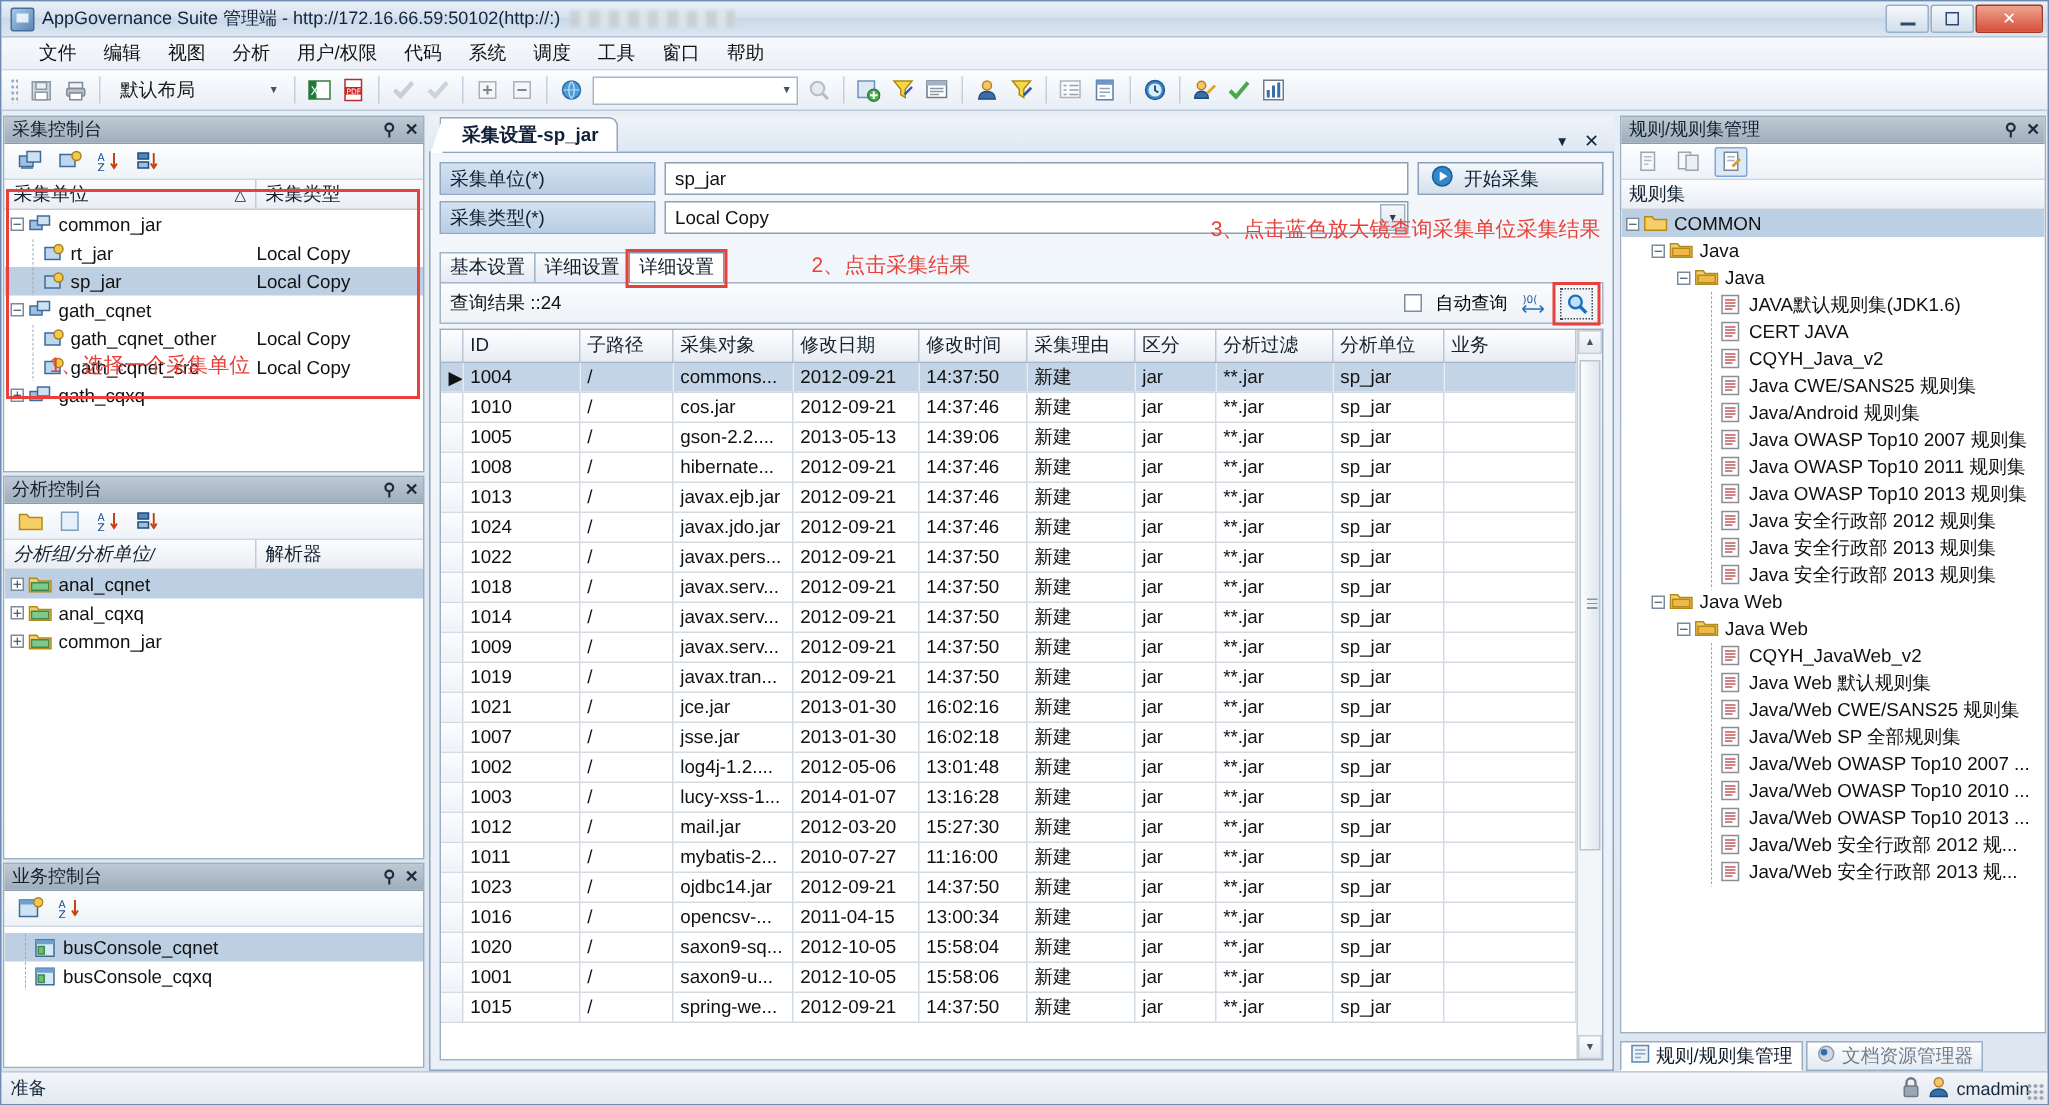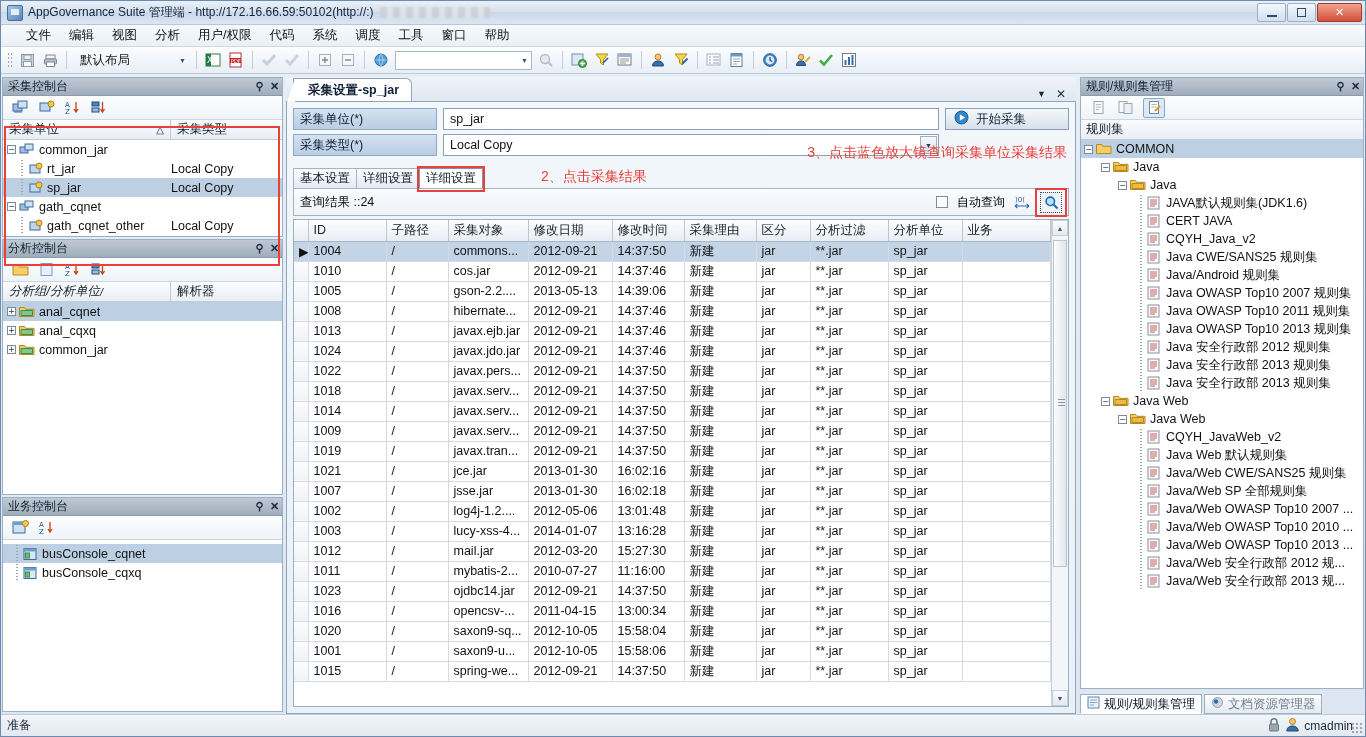--- a/index.html
+++ b/index.html
@@ -474,21 +474,21 @@
           <rect x="7" y="5" width="2" height="8" fill="#3a6ea8"></rect>
           <rect x="10.5" y="3" width="2" height="10" fill="#3a6ea8"></rect>
         </svg>
     </div>
   </div>
 
   <div class="body">
 
     <div class="col-left">
 
-      <div class="panel" style="height:160px; position:relative;">
+      <div class="panel" style="height:238px; position:relative;">
         <div class="panel-title">
           <span>采集控制台</span>
           <span class="spacer"></span>
           <span class="pin">⚲</span>
           <span class="xbtn">✕</span>
         </div>
         <div class="panel-tools">
           <div class="ti">
             <svg width="17" height="15" viewBox="0 0 17 15">
                 <rect x="1" y="4" width="9" height="7" fill="#9fc0e0" stroke="#3f6b99"></rect>
@@ -1021,21 +1021,21 @@
                     <td>新建</td>
                     <td>jar</td>
                     <td>**.jar</td>
                     <td>sp_jar</td>
                     <td></td>
                   </tr>
                   <tr>
                     <td class="marker"></td>
                     <td>1003</td>
                     <td>/</td>
-                    <td>lucy-xss-4...</td>
+                    <td>lucy-xss-1...</td>
                     <td>2014-01-07</td>
                     <td>13:16:28</td>
                     <td>新建</td>
                     <td>jar</td>
                     <td>**.jar</td>
                     <td>sp_jar</td>
                     <td></td>
                   </tr>
                   <tr>
                     <td class="marker"></td>

